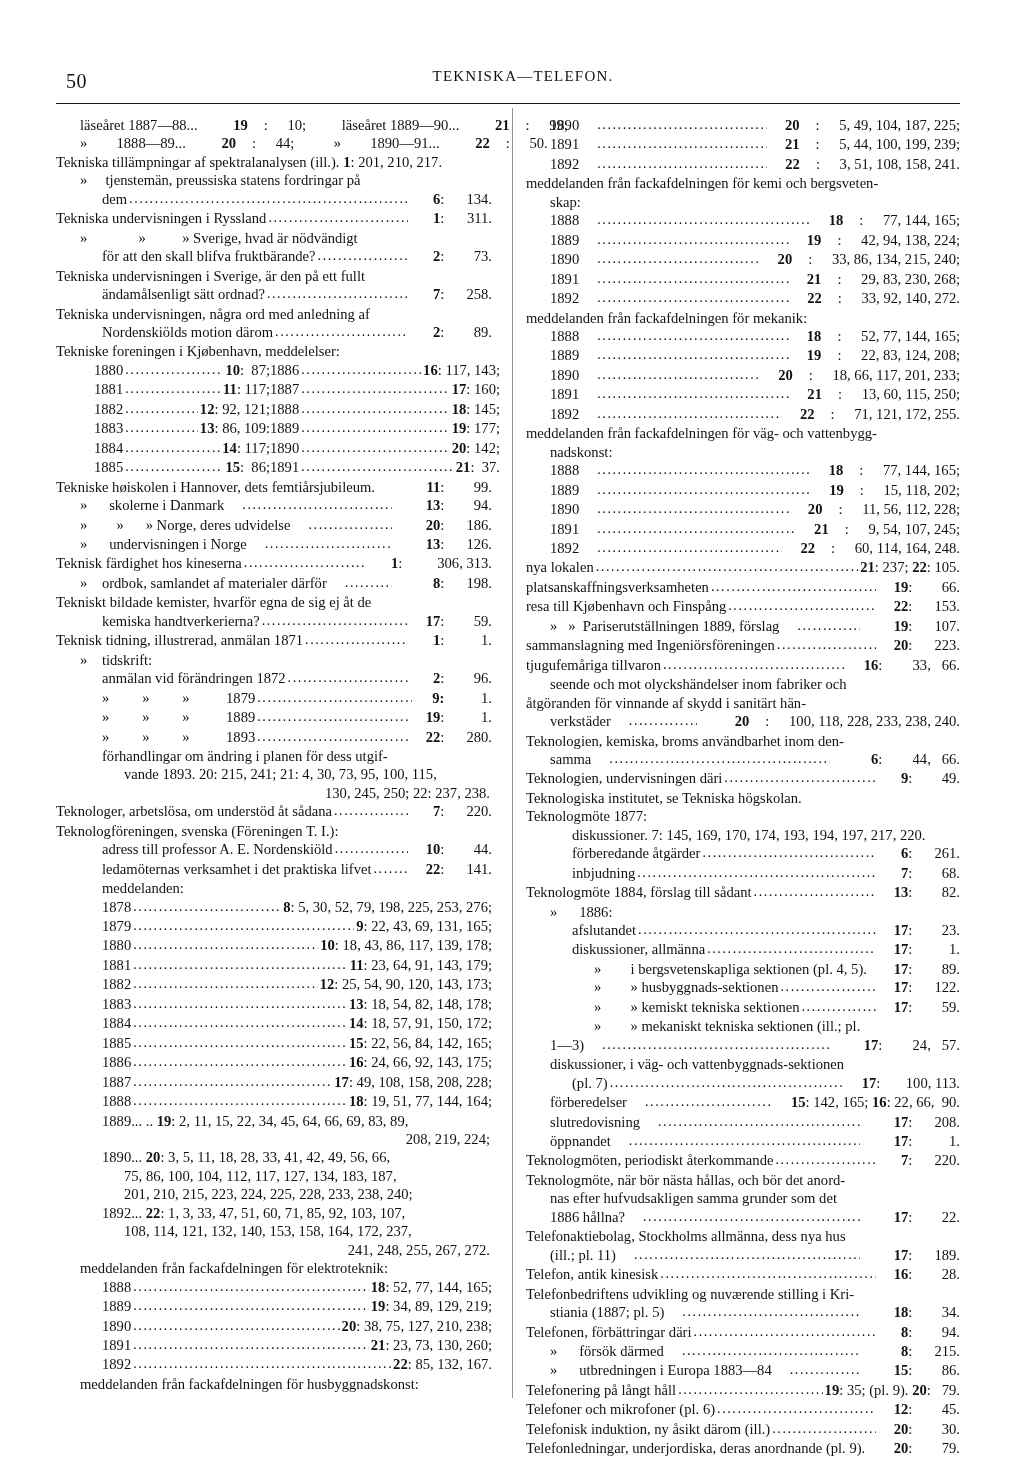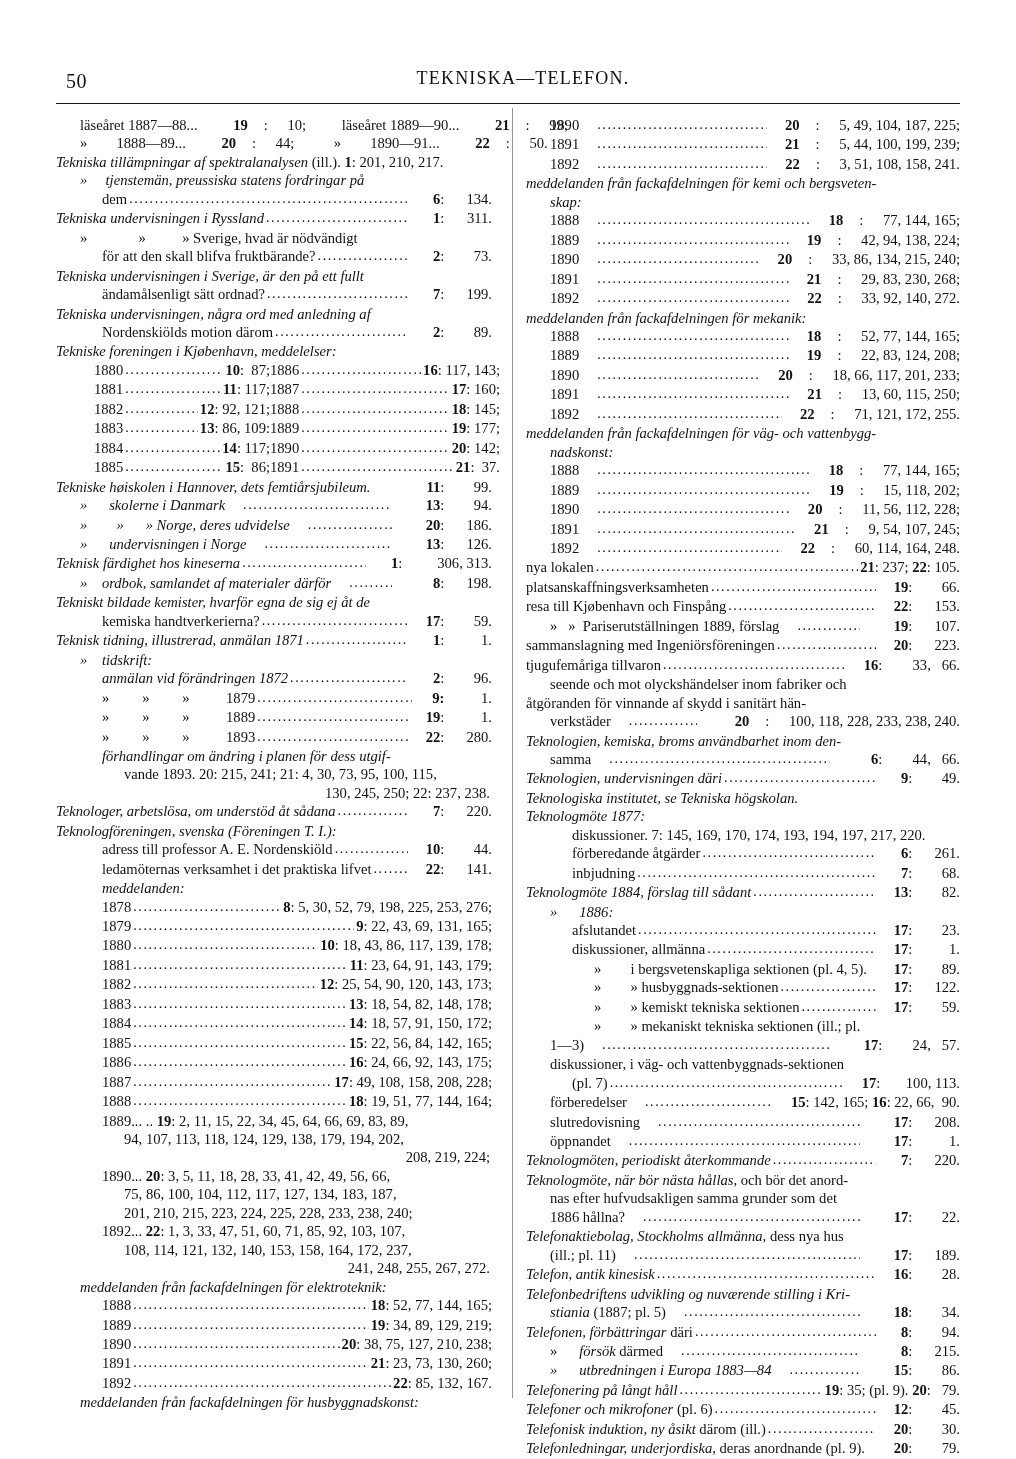--- a/index.html
+++ b/index.html
@@ -38,21 +38,21 @@
     top: 2px;
     font-size: 20px;
     letter-spacing: 0.5px;
   }
   .runtitle {
     position: absolute;
     left: 0;
     right: 0;
     top: 0;
     text-align: center;
-    font-size: 18px;
+    font-size: 15px;
     letter-spacing: 1.2px;
     padding-left: 30px;
   }
   .headrule {
     position: absolute;
     top: 103px;
     left: 56px;
     width: 904px;
     height: 1px;
     background: #1a1a1a;
@@ -85,21 +85,21 @@
   .col.left  { padding-right: 16px; }
   .col.right { padding-left: 18px; }
 
   
   .ln {
     display: flex;
     align-items: baseline;
     white-space: nowrap;
   }
   .txt { white-space: pre; }
-  .it  { font-style: italic; }
+  .it  { }
 
   
   .leader {
     flex: 1 1 auto;
     overflow: hidden;
     white-space: nowrap;
     letter-spacing: 1.6px;
     font-size: 14px;
     min-width: 6px;
     margin: 0 2px;
@@ -240,21 +240,21 @@
       </div>
 
       <div class="plain i0"><span class="it">Tekniska undervisningen i Sverige, är den på ett fullt</span></div>
 
       <div class="ln i2">
         <span class="txt">ändamålsenligt sätt ordnad?</span>
         <span class="leader"></span>
         <span class="refpair">
           <span class="vol">7</span>
           <span class="txt">: </span>
-          <span class="pg">199.</span>
+          <span class="pg">258.</span>
         </span>
       </div>
 
       <div class="plain i0"><span class="it">Tekniska undervisningen, några ord med anledning af</span></div>
 
       <div class="ln i2">
         <span class="txt">Nordenskiölds motion därom</span>
         <span class="leader"></span>
         <span class="refpair">
           <span class="vol">2</span>
@@ -602,21 +602,20 @@
           <span class="leader"></span>
           <span class="vol">18</span>
           <span class="txt">: </span>
           <span class="txt">19, 51, 77, 144, 164;</span>
         </div>
       </div>
 
       <div>
         <div>
           <div class="plain i2"><span>1889... ..</span> <span class="vol">19</span>: <span>2, 11, 15, 22, 34, 45, 64, 66, 69, 83, 89,</span></div>
-          <div class="plain i3">94, 107, 113, 118, 124, 129, 138, 179, 194, 202,</div>
           <div class="contright">208, 219, 224;</div>
         </div>
         <div>
           <div class="plain i2"><span>1890...</span> <span class="vol">20</span>: <span>3, 5, 11, 18, 28, 33, 41, 42, 49, 56, 66,</span></div>
           <div class="plain i3">75, 86, 100, 104, 112, 117, 127, 134, 183, 187,</div>
           <div class="plain i3">201, 210, 215, 223, 224, 225, 228, 233, 238, 240;</div>
         </div>
         <div>
           <div class="plain i2"><span>1892...</span> <span class="vol">22</span>: <span>1, 3, 33, 47, 51, 60, 71, 85, 92, 103, 107,</span></div>
           <div class="plain i3">108, 114, 121, 132, 140, 153, 158, 164, 172, 237,</div>

